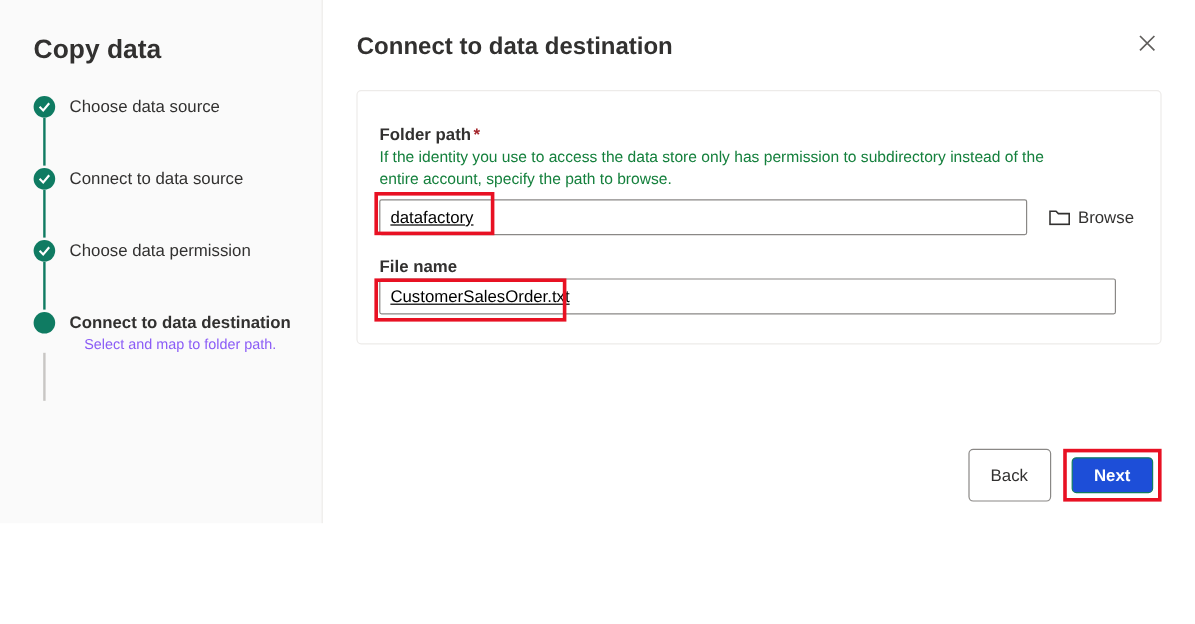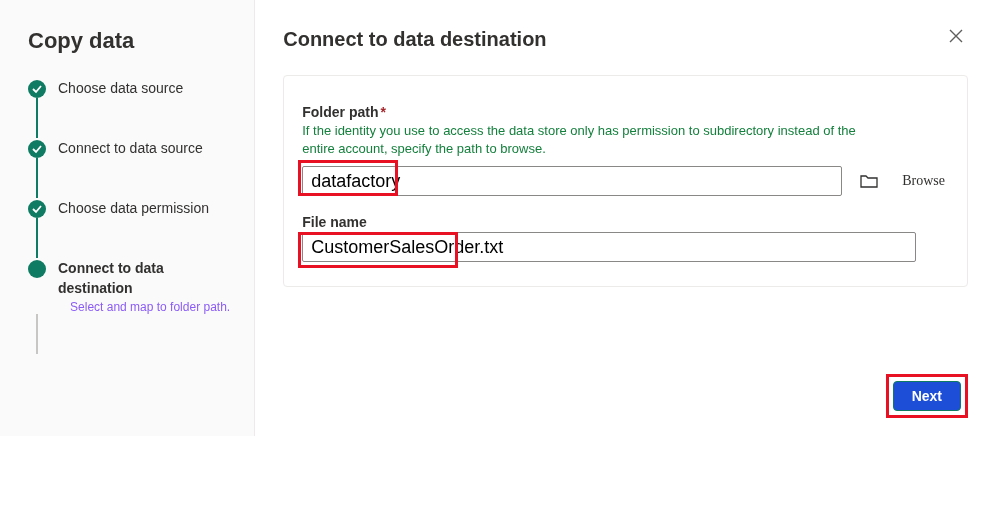--- a/index.html
+++ b/index.html
@@ -98,32 +98,33 @@
     color: #15803d;
     line-height: 18px;
     margin-bottom: 8px;
     max-width: 560px;
   }
   .input-row {
     display: flex; align-items: center; gap: 14px;
   }
   .text-input {
     font-family: inherit;
-    font-size: 18px;
+    font-size: 14px;
     padding: 5px 8px;
     border: 1px solid #8a8886;
     border-radius: 2px;
     width: 540px;
     height: 30px;
+    text-decoration: underline;
   }
   .browse-btn {
-    display: flex; align-items: center; gap: 24px;
+    display: flex; align-items: center; gap: 6px;
     background: none; border: none; padding: 2px 4px;
     font-size: 14px; color: #323130; cursor: pointer;
-    font-family: Liberation Serif, serif;
+    font-family: Liberation Sans, sans-serif;
   }
   .browse-btn svg { width: 18px; height: 14px; stroke: #323130; }
 
   .highlight-box {
     position: absolute;
     border: 3px solid #e81123;
     pointer-events: none;
     background: transparent;
   }
 
@@ -240,18 +241,19 @@
 
       <div class="field-group" style="margin-bottom:0;">
         <div class="field-label">File name</div>
         <input class="text-input file-input-wide" type="text" value="CustomerSalesOrder.txt" style="">
         <div class="highlight-box" style="top:18px;left:-4px;width:160px;height:36px;"></div>
       </div>
 
     </div>
 
     <div class="footer">
+      <button class="btn btn-secondary">Back</button>
       <span class="next-wrap">
         <button class="btn btn-primary">Next</button>
       </span>
     </div>
   </main>
 </div>
 
 </body></html>

